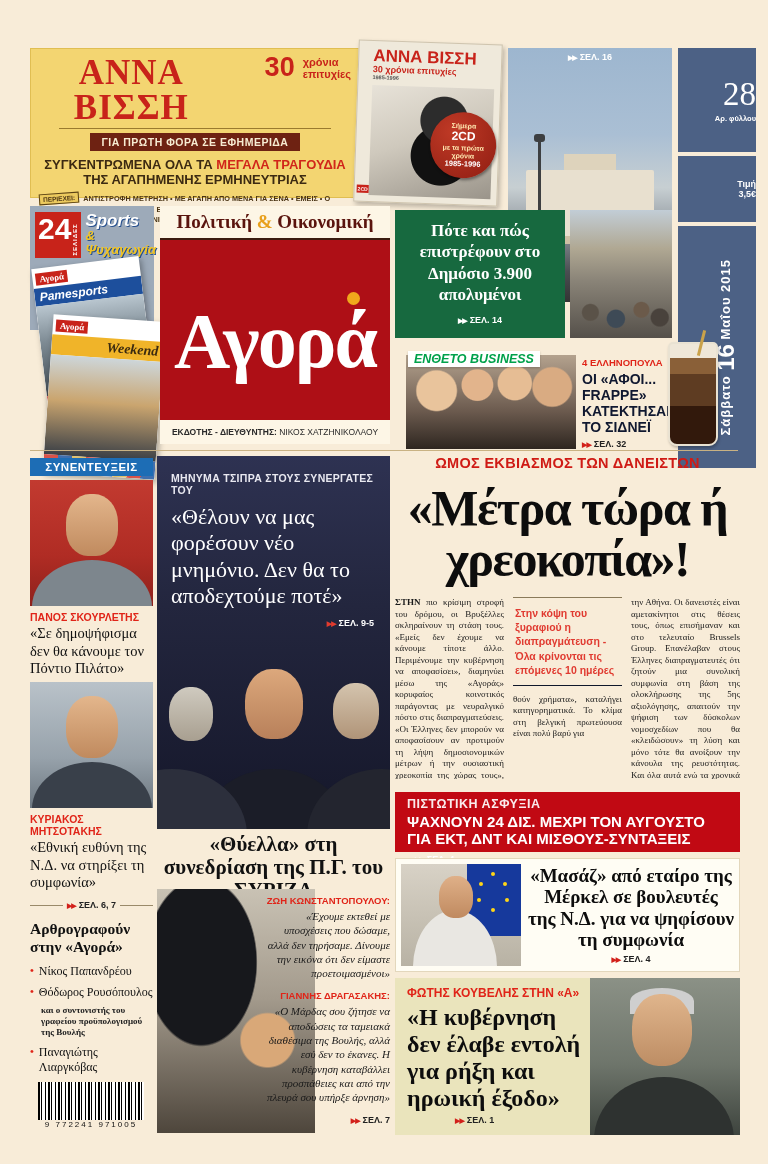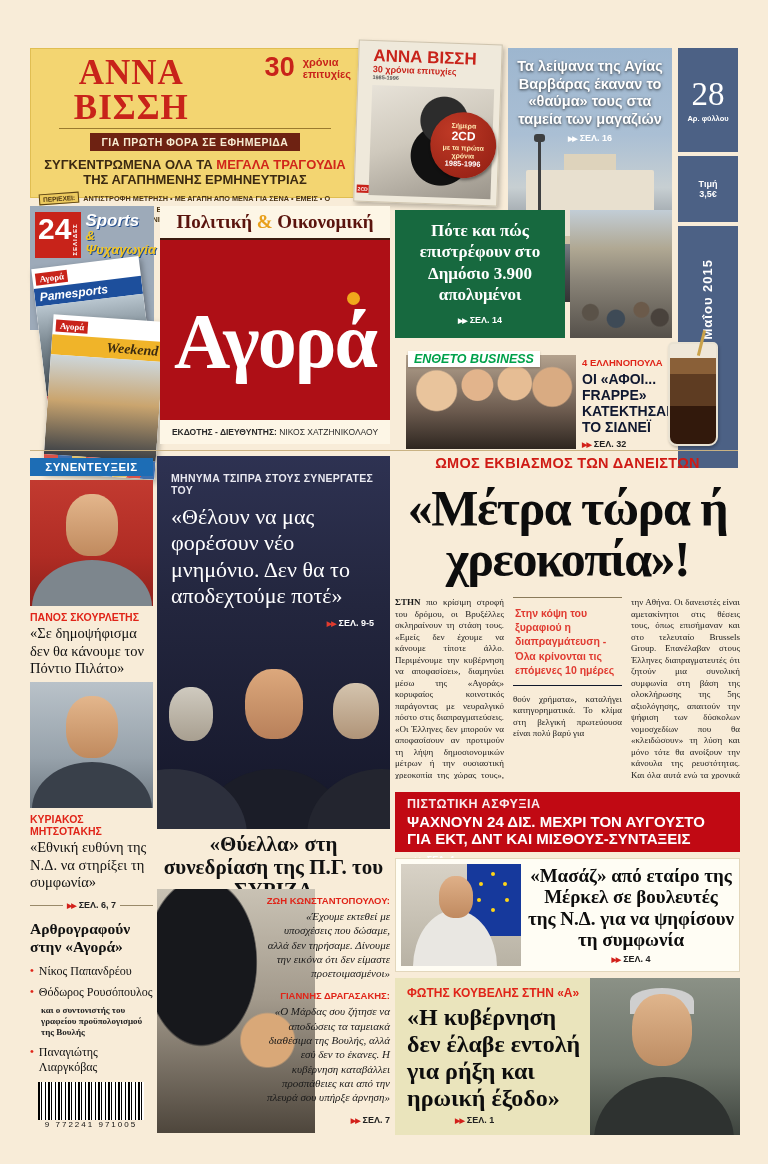--- a/index.html
+++ b/index.html
@@ -49,21 +49,21 @@
      background:linear-gradient(180deg,#9db6cf 0%,#aabfd4 34%,#c7cfd2 55%,#8e959c 72%,#4a4e52 88%,#333 100%);}
   #relics-bldg{position:absolute;left:18px;bottom:58px;width:128px;height:74px;background:#e8e0cf;
      box-shadow:inset 0 -8px 0 #cdbfa4;border-radius:2px;}
   #relics-bldg:before{content:"";position:absolute;left:38px;top:-16px;width:52px;height:16px;background:#ded3bc;}
   #relics-lamp{position:absolute;left:30px;bottom:70px;width:3px;height:92px;background:#3d3f41;}
   #relics-lamp:before{content:"";position:absolute;top:-6px;left:-4px;width:11px;height:8px;background:#3d3f41;border-radius:3px;}
   #relics-head{position:relative;margin:10px 8px 0;color:#fff;font-weight:bold;font-size:14.5px;line-height:1.22;
      text-align:center;text-shadow:0 1px 3px rgba(0,0,0,.75);}
   #relics-ref{position:relative;text-align:center;margin-top:4px;}
   
-  .issue-box{left:678px;width:60px;background:#4c6185;color:#fff;text-align:center;}
+  .issue-box{left:678px;width:60px;background:#4c6185;color:#fff;text-align:right;padding-left:18px;}
   #issue-number{top:48px;height:104px;display:flex;flex-direction:column;justify-content:center;}
   #issue-num{font-size:33px;line-height:1;font-family:"Liberation Serif",serif;}
   #issue-num-label{font-size:7.5px;font-weight:bold;margin-top:3px;}
   #issue-price{top:156px;height:66px;display:flex;flex-direction:column;justify-content:center;font-size:9px;font-weight:bold;}
   #issue-date{top:226px;height:242px;display:flex;align-items:center;justify-content:center;}
   #issue-date .vert{writing-mode:vertical-rl;transform:rotate(180deg);font-size:13px;font-weight:bold;letter-spacing:1px;}
   #issue-date .vnum{font-size:24px;letter-spacing:0;}
   
   #supplement-promo{left:30px;top:206px;width:124px;height:124px;background:#9daab9;padding:6px 5px;box-sizing:border-box;}
   #supp-row{display:flex;gap:4px;}
@@ -255,21 +255,20 @@
       <span class="b2">2CD</span>
       <span class="b3">με τα πρώτα</span>
       <span class="b4">χρόνια</span>
       <span class="b5">1985-1996</span>
     </div>
   </div>
 
   <div id="relics-card" class="abs">
     <div id="relics-bldg"></div>
     <div id="relics-lamp"></div>
-    <div id="relics-head">Τα λείψανα της Αγίας Βαρβάρας έκαναν το «θαύμα» τους στα ταμεία των μαγαζιών</div>
     <div id="relics-ref" class="ref white">
       <span class="arr">▶▶</span><span>ΣΕΛ. 16</span>
     </div>
   </div>
 
   <div id="issue-number" class="abs issue-box">
     <div id="issue-num">28</div>
     <div id="issue-num-label">Αρ. φύλλου</div>
   </div>
   <div id="issue-price" class="abs issue-box">

